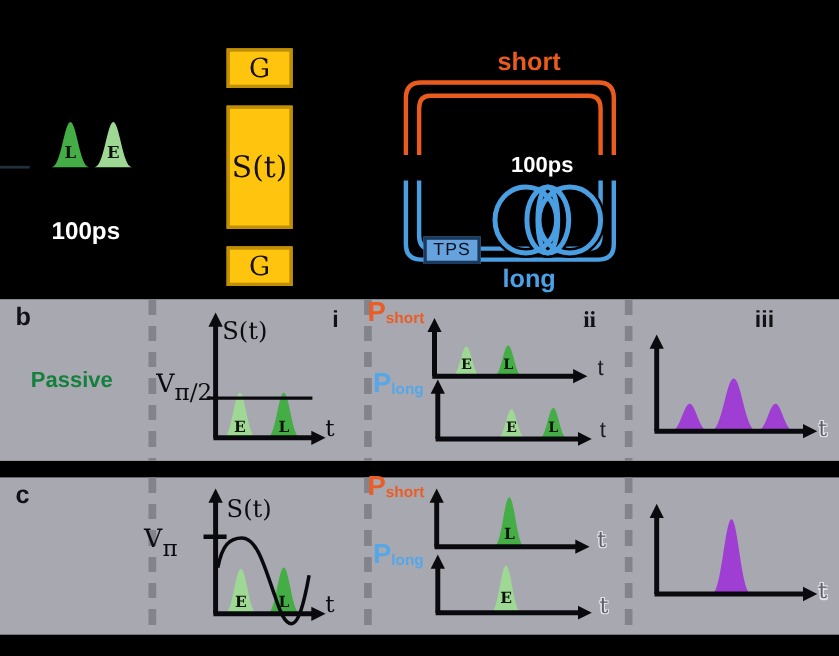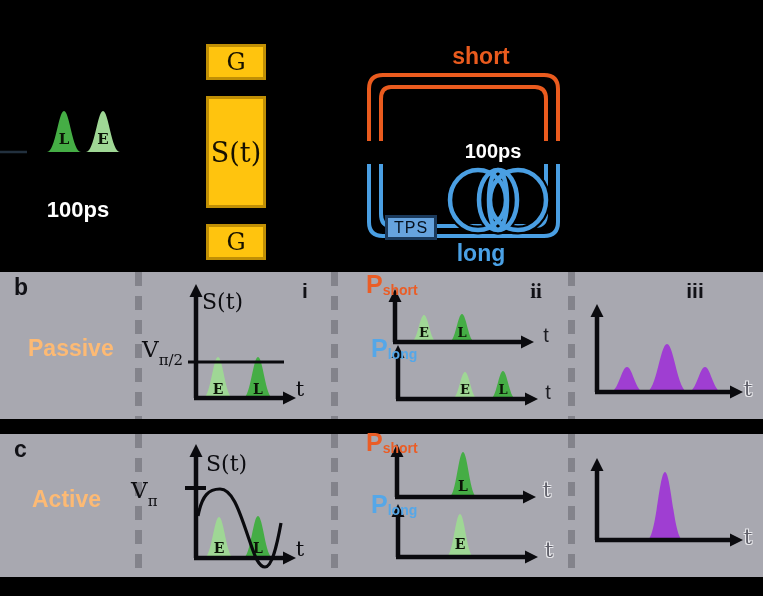--- a/index.html
+++ b/index.html
@@ -15,27 +15,27 @@
   .serif{font-family:"DejaVu Serif",serif;}
   .gold{position:absolute;left:206px;width:60px;background:#ffc40e;border:3px solid #c08f05;
         box-sizing:border-box;display:flex;align-items:center;justify-content:center;
         font-family:"DejaVu Serif",serif;color:#151001;}
   .tpsbox{position:absolute;left:385px;top:215px;width:52px;height:25px;background:#66a3de;
         border:3px solid #1b3a5c;box-sizing:border-box;display:flex;align-items:center;
         justify-content:center;font-size:16px;color:#05101d;letter-spacing:1px;}
   .outline-w{color:#ffffff;font-weight:bold;
         text-shadow:-2px 0 0 #000,2px 0 0 #000,0 -2px 0 #000,0 2px 0 #000,
                     -1px -1px 0 #000,1px 1px 0 #000,-1px 1px 0 #000,1px -1px 0 #000;}
-  .modelbl{font-weight:bold;font-size:23px;color:#fdba74;}
+  .modelbl{font-weight:bold;font-size:20px;color:#15803d;}
   .taglbl{font-weight:bold;font-size:23px;color:#111116;}
   .numlbl{font-weight:bold;font-size:21px;color:#111116;}
-  .plbl{font-weight:bold;font-size:25px;line-height:1;margin-left:32px;}
+  .plbl{font-weight:bold;font-size:25px;line-height:1;}
   .plbl sub{font-size:14px;font-weight:bold;vertical-align:baseline;position:relative;top:2px;}
   .vlbl{font-size:23px;color:#0c0c10;}
-  .vlbl sub{font-size:15px;position:relative;top:2px;}
+  .vlbl sub{font-size:21px;position:relative;top:2px;}
   .pulselbl{font-family:"DejaVu Serif",serif;font-size:14px;font-weight:600;color:#0b1406;}
   .tblack{font-family:"DejaVu Serif",serif;font-size:21px;color:#0a0a0e;}
   .tgray{font-family:"DejaVu Serif",serif;font-size:20px;color:#5e5e68;
         text-shadow:-1px -1px 0 #e8e8ec,1px -1px 0 #e8e8ec,-1px 1px 0 #e8e8ec,1px 1px 0 #e8e8ec;}
   .tsans{font-size:20px;color:#1c1c22;}
   svg.layer{position:absolute;left:0;top:0;pointer-events:none;}
 </style>
 </head>
 <body>
 
@@ -189,21 +189,20 @@
   <div class="abs plbl" style="left:339px;top:336px;color:#55a7e8;"><span>P</span><sub>long</sub></div>
   <div class="ctr pulselbl" style="left:424px;top:332px;font-size:13px;">E</div>
   <div class="ctr pulselbl" style="left:462px;top:332px;font-size:13px;">L</div>
   <div class="ctr tsans" style="left:546px;top:335px;">t</div>
   <div class="ctr pulselbl" style="left:465px;top:389px;font-size:13px;">E</div>
   <div class="ctr pulselbl" style="left:503px;top:389px;font-size:13px;">L</div>
   <div class="ctr tsans" style="left:548px;top:392px;">t</div>
   <div class="ctr tgray" style="left:748px;top:389px;">t</div>
 
   <div class="abs taglbl" style="left:14px;top:436px;">c</div>
-  <div class="abs modelbl" style="left:32px;top:486px;">Active</div>
 
   <div class="abs serif" style="left:206px;top:451px;font-size:22px;color:#0c0c10;">S(t)</div>
   <div class="abs serif vlbl" style="left:131px;top:477px;"><span>V</span><sub>π</sub></div>
   <div class="ctr pulselbl" style="left:219px;top:548px;">E</div>
   <div class="ctr pulselbl" style="left:258px;top:548px;">L</div>
   <div class="ctr tblack" style="left:300px;top:549px;">t</div>
 
   <div class="abs plbl" style="left:334px;top:430px;color:#ea5d26;"><span>P</span><sub>short</sub></div>
   <div class="abs plbl" style="left:339px;top:492px;color:#55a7e8;"><span>P</span><sub>long</sub></div>
   <div class="ctr pulselbl" style="left:463px;top:486px;">L</div>

